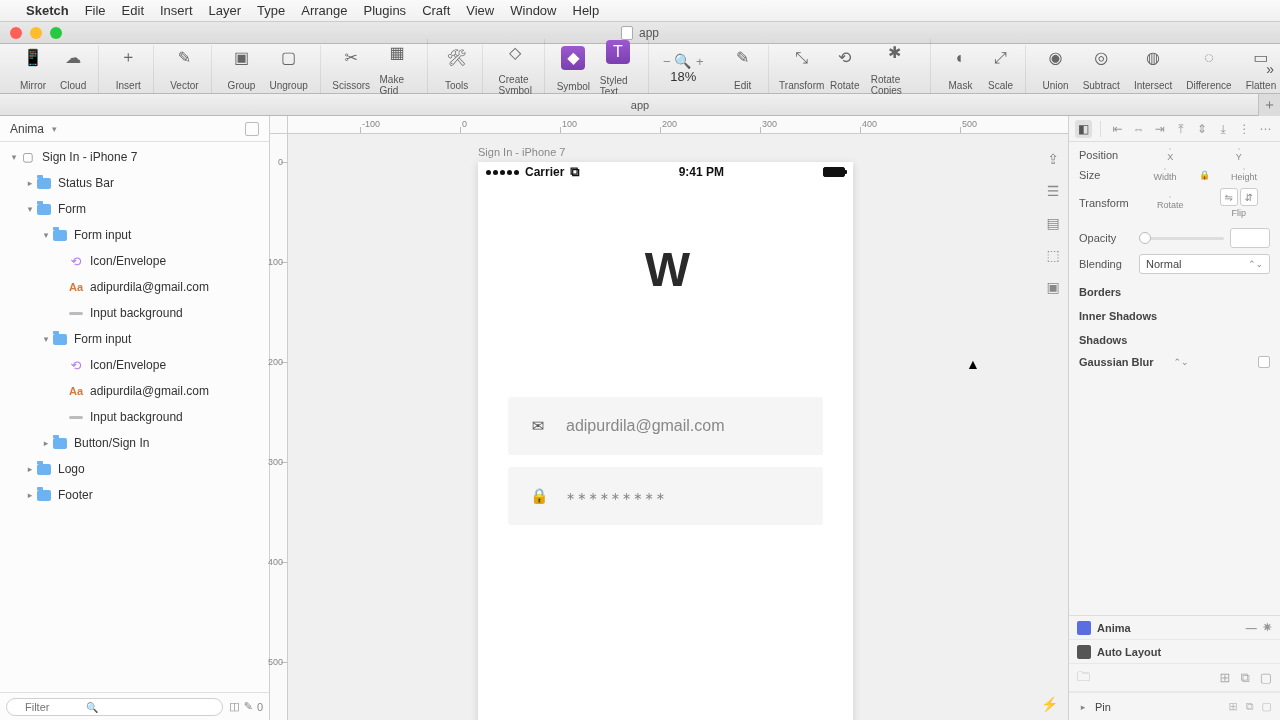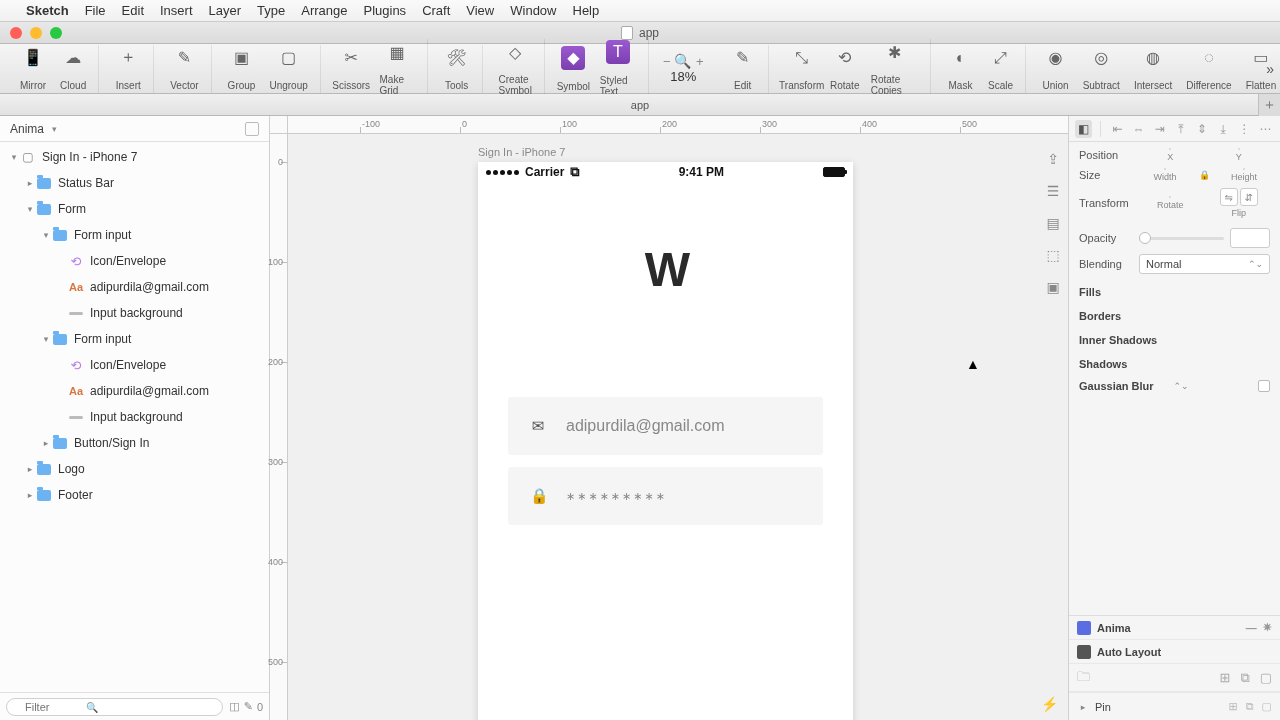--- a/index.html
+++ b/index.html
@@ -549,21 +549,20 @@
           </div>
         <div class="prop-input" style="flex:0 0 40px;"></div>
       </div>
       <div class="prop-row">
         <div class="prop-label">Blending</div>
         <div class="blend-select">
           <span>Normal</span>
           <span style="font-size:9px;color:#888;">⌃⌄</span>
         </div>
       </div>
-      <div class="section-header">Fills</div>
       <div class="section-header">Borders</div>
       <div class="section-header">Inner Shadows</div>
       <div class="section-header">Shadows</div>
       <div class="gaussian-row">
         <span style="display:flex;align-items:center;gap:20px;">
           <span style="font-weight:600;">Gaussian Blur</span>
           <span style="font-size:9px;color:#888;">⌃⌄</span>
         </span>
         <div class="chk"></div>
       </div>

